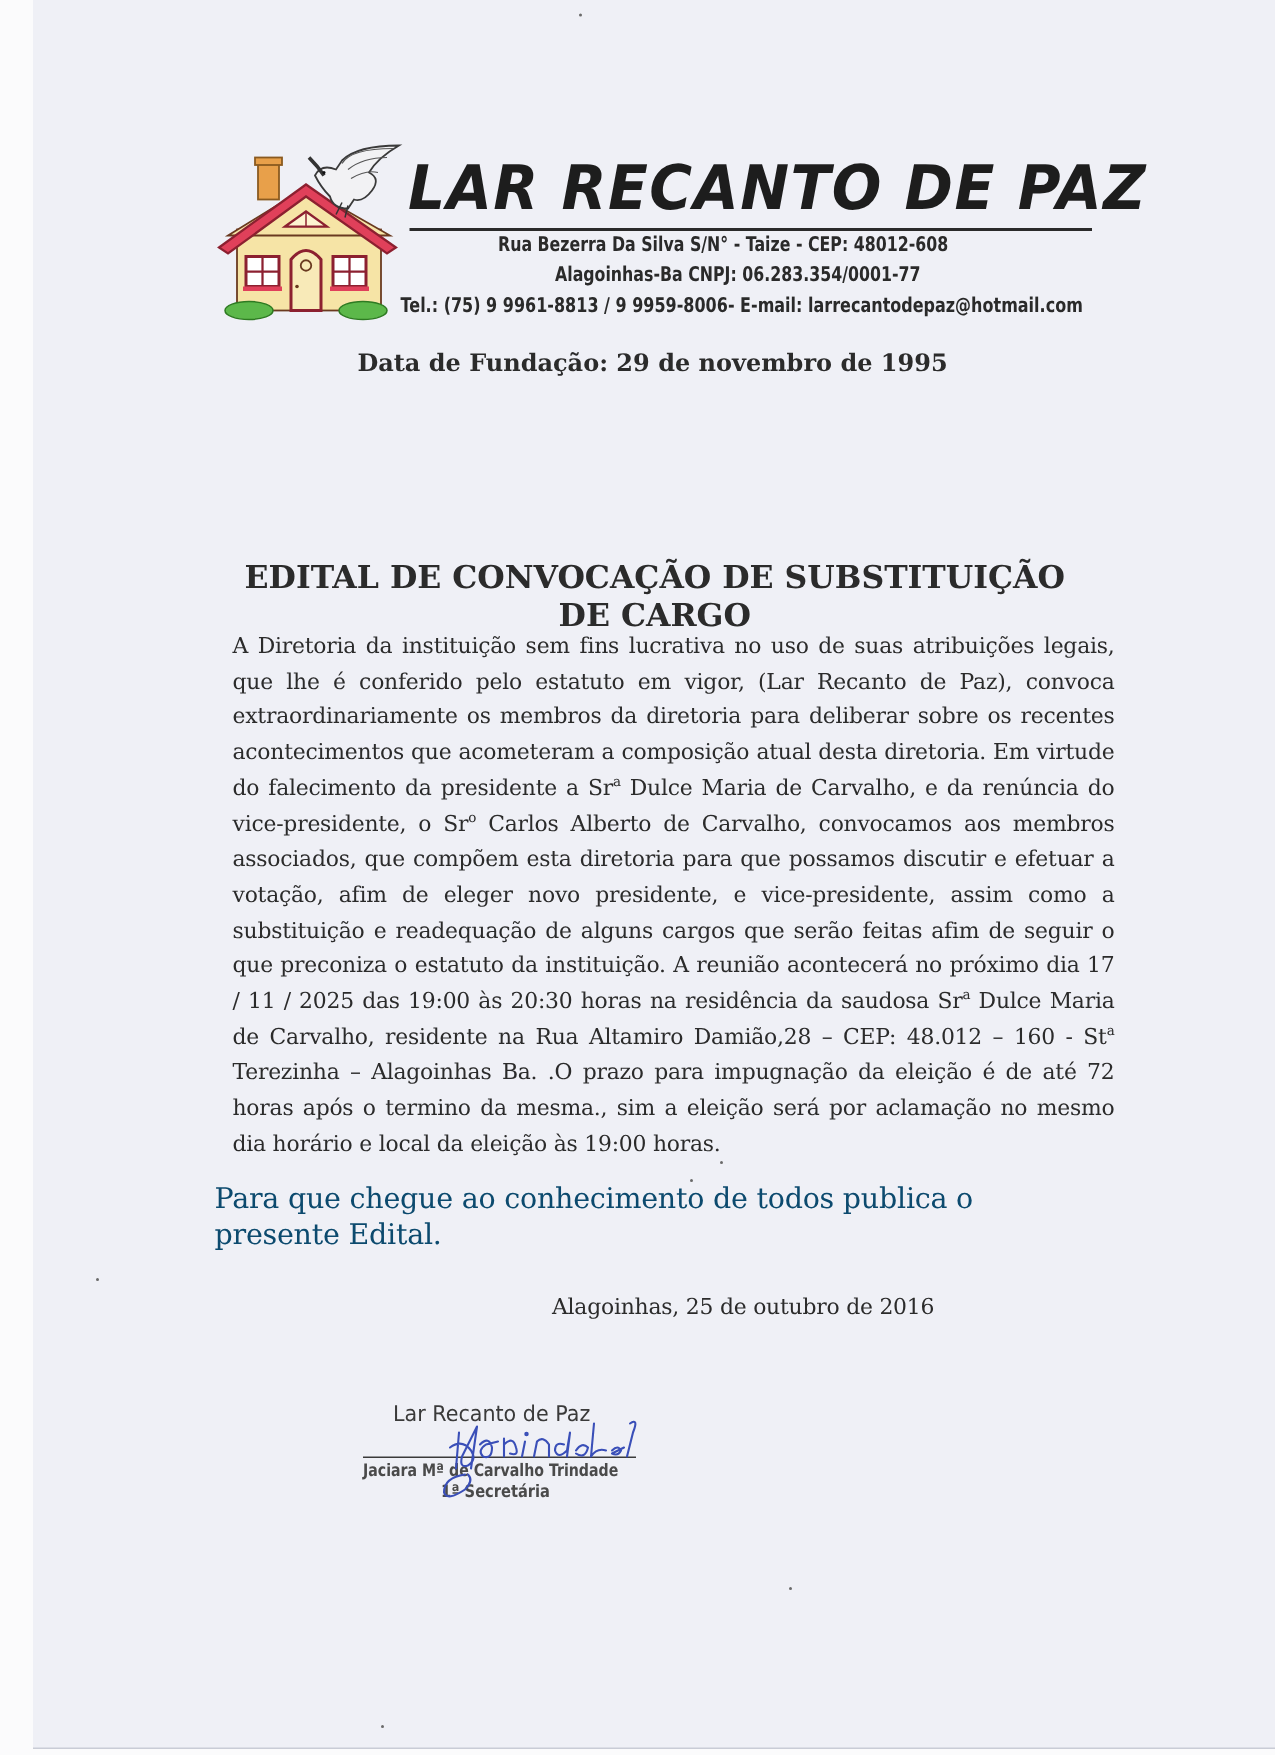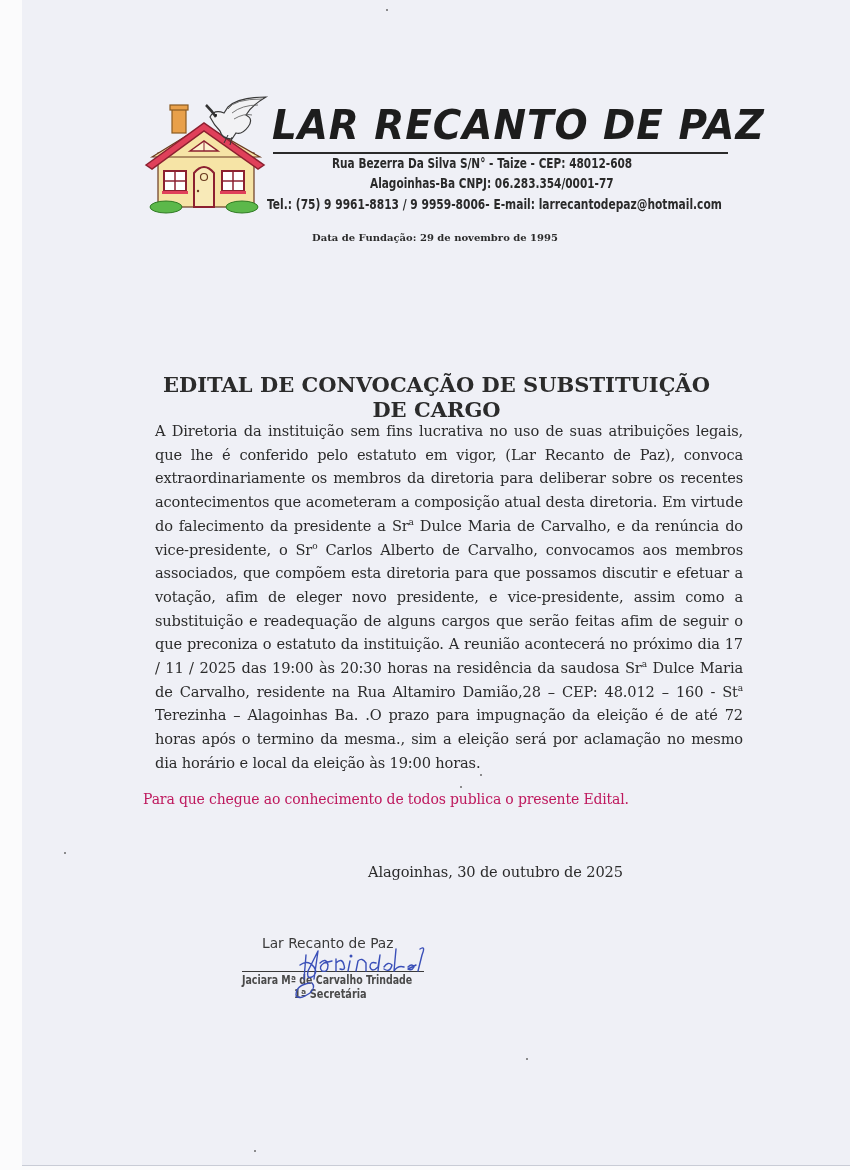--- a/index.html
+++ b/index.html
@@ -66,21 +66,21 @@
     .org-addr { left: 332px; top: 155px; font-size: 13.5px; transform: scaleX(0.78); }
     .org-city { left: 370px; top: 175px; font-size: 13.5px; transform: scaleX(0.78); }
     .org-contact { left: 267px; top: 196px; font-size: 13.5px; transform: scaleX(0.79); }
     .founding {
       position: absolute;
       left: 0; width: 850px;
       top: 232px;
       text-align: center;
       font-family: "DejaVu Serif", serif;
       font-weight: bold;
-      font-size: 10px;
+      font-size: 16px;
       color: #2b2b2b;
       padding-left: 20px;
       box-sizing: border-box;
     }
     .edital-title {
       position: absolute;
       left: 143px;
       width: 587px;
       top: 372px;
       text-align: center;
@@ -102,23 +102,23 @@
       letter-spacing: -0.15px;
       margin: 12px;
     }
     .body-para sup { font-size: 9px; vertical-align: 6px; line-height: 0; }
     .closing-para {
       position: absolute;
       left: 143px;
       width: 588px;
       top: 788px;
       font-family: "DejaVu Serif", serif;
-      font-size: 14px;
+      font-size: 19px;
       line-height: 23.7px;
-      color: #be185d;
+      color: #0c4a6e;
       margin: 0;
       letter-spacing: -0.15px;
     }
     .place-date {
       position: absolute;
       left: 368px;
       top: 863px;
       font-family: "DejaVu Serif", serif;
       font-size: 14.6px;
       color: #2b2b2b;
@@ -238,21 +238,21 @@
 </div>
 
 <div class="founding">Data de Fundação: 29 de novembro de 1995</div>
 
 <div class="edital-title">EDITAL DE CONVOCAÇÃO DE SUBSTITUIÇÃO DE CARGO</div>
 
 <p class="body-para"><span>A Diretoria da instituição sem fins lucrativa no uso de suas atribuições legais, que lhe é conferido pelo estatuto em vigor, (Lar Recanto de Paz), convoca extraordinariamente os membros da diretoria para deliberar sobre os recentes acontecimentos que acometeram a composição atual desta diretoria. Em virtude do falecimento da presidente a Sr</span><sup>a</sup><span> Dulce Maria de Carvalho, e da renúncia do vice-presidente, o Sr</span><sup>o</sup><span> Carlos Alberto de Carvalho, convocamos aos membros associados, que compõem esta diretoria para que possamos discutir e efetuar a votação, afim de eleger novo presidente, e vice-presidente, assim como a substituição e readequação de alguns cargos que serão feitas afim de seguir o que preconiza o estatuto da instituição. A reunião acontecerá no próximo dia 17 / 11 / 2025 das 19:00 às 20:30 horas na residência da saudosa Sr</span><sup>a</sup><span> Dulce Maria de Carvalho, residente na Rua Altamiro Damião,28 –  CEP: 48.012 – 160 - St</span><sup>a</sup><span> Terezinha – Alagoinhas Ba. .O prazo para impugnação da eleição é de até 72 horas após o termino da mesma., sim a eleição será por aclamação no mesmo dia horário e local da eleição às 19:00 horas.</span></p>
 
 <p class="closing-para">Para que chegue ao conhecimento de todos publica o presente Edital.</p>
 
-<div class="place-date">Alagoinhas, 30 de outubro de 2025</div>
+<div class="place-date">Alagoinhas, 25 de outubro de 2016</div>
 
 <div class="stamp">
   <div class="stamp-org">Lar Recanto de Paz</div>
   <div class="stamp-rule"></div>
   <div class="stamp-name">Jaciara Mª de Carvalho Trindade</div>
   <div class="stamp-role">1ª Secretária</div>
 </div>
 
 <svg class="signature-svg" viewBox="0 0 150 60">
   <g fill="none" stroke="#3a4fb8" stroke-width="1.4" stroke-linecap="round" stroke-linejoin="round">

